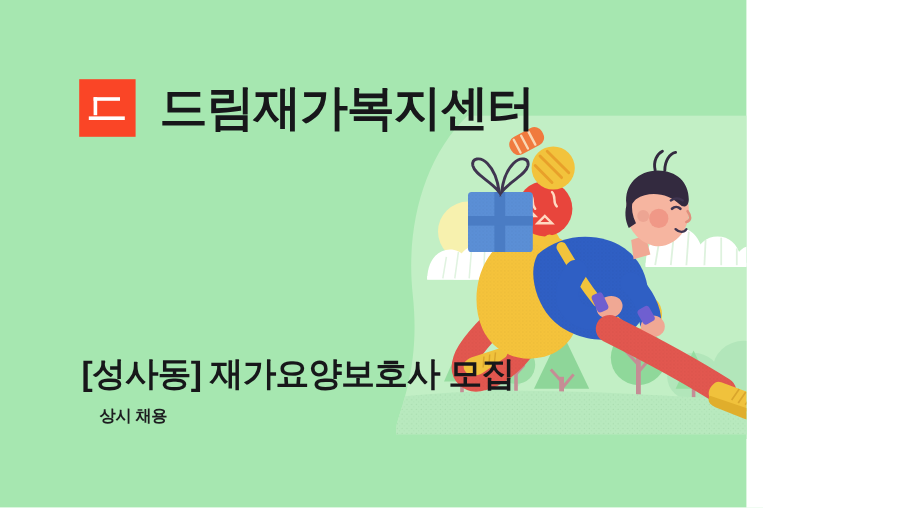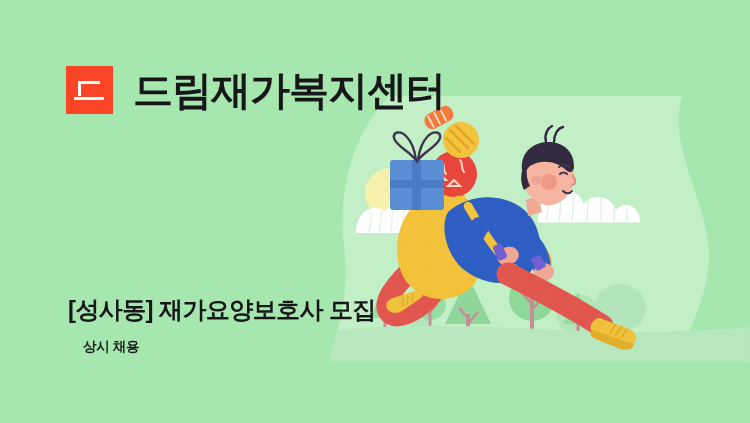--- a/index.html
+++ b/index.html
@@ -3,21 +3,21 @@
 <meta charset="utf-8">
 <title>드림재가복지센터</title>
 <style>
   html, body {
     margin: 0;
     padding: 0;
     background: #ffffff;
   }
   #poster {
     position: relative;
-    width: 750px;
+    width: 622px;
     height: 423px;
     overflow: hidden;
     background: #a6e7b0;
     font-family: "Liberation Sans", "DejaVu Sans", sans-serif;
     -webkit-font-smoothing: antialiased;
   }
 
   
   #illustration {
     position: absolute;
@@ -82,21 +82,21 @@
     letter-spacing: -1px;
     white-space: nowrap;
     margin-left: 10px;
   }
 
   
   #job-title {
     position: absolute;
     left: 68px;
     top: 297px;
-    font-size: 24px;
+    font-size: 28px;
     font-weight: 700;
     line-height: 1.1;
     color: #17171a;
     letter-spacing: -0.6px;
     white-space: nowrap;
     z-index: 5;
   }
   #job-status {
     position: absolute;
     left: 68px;

